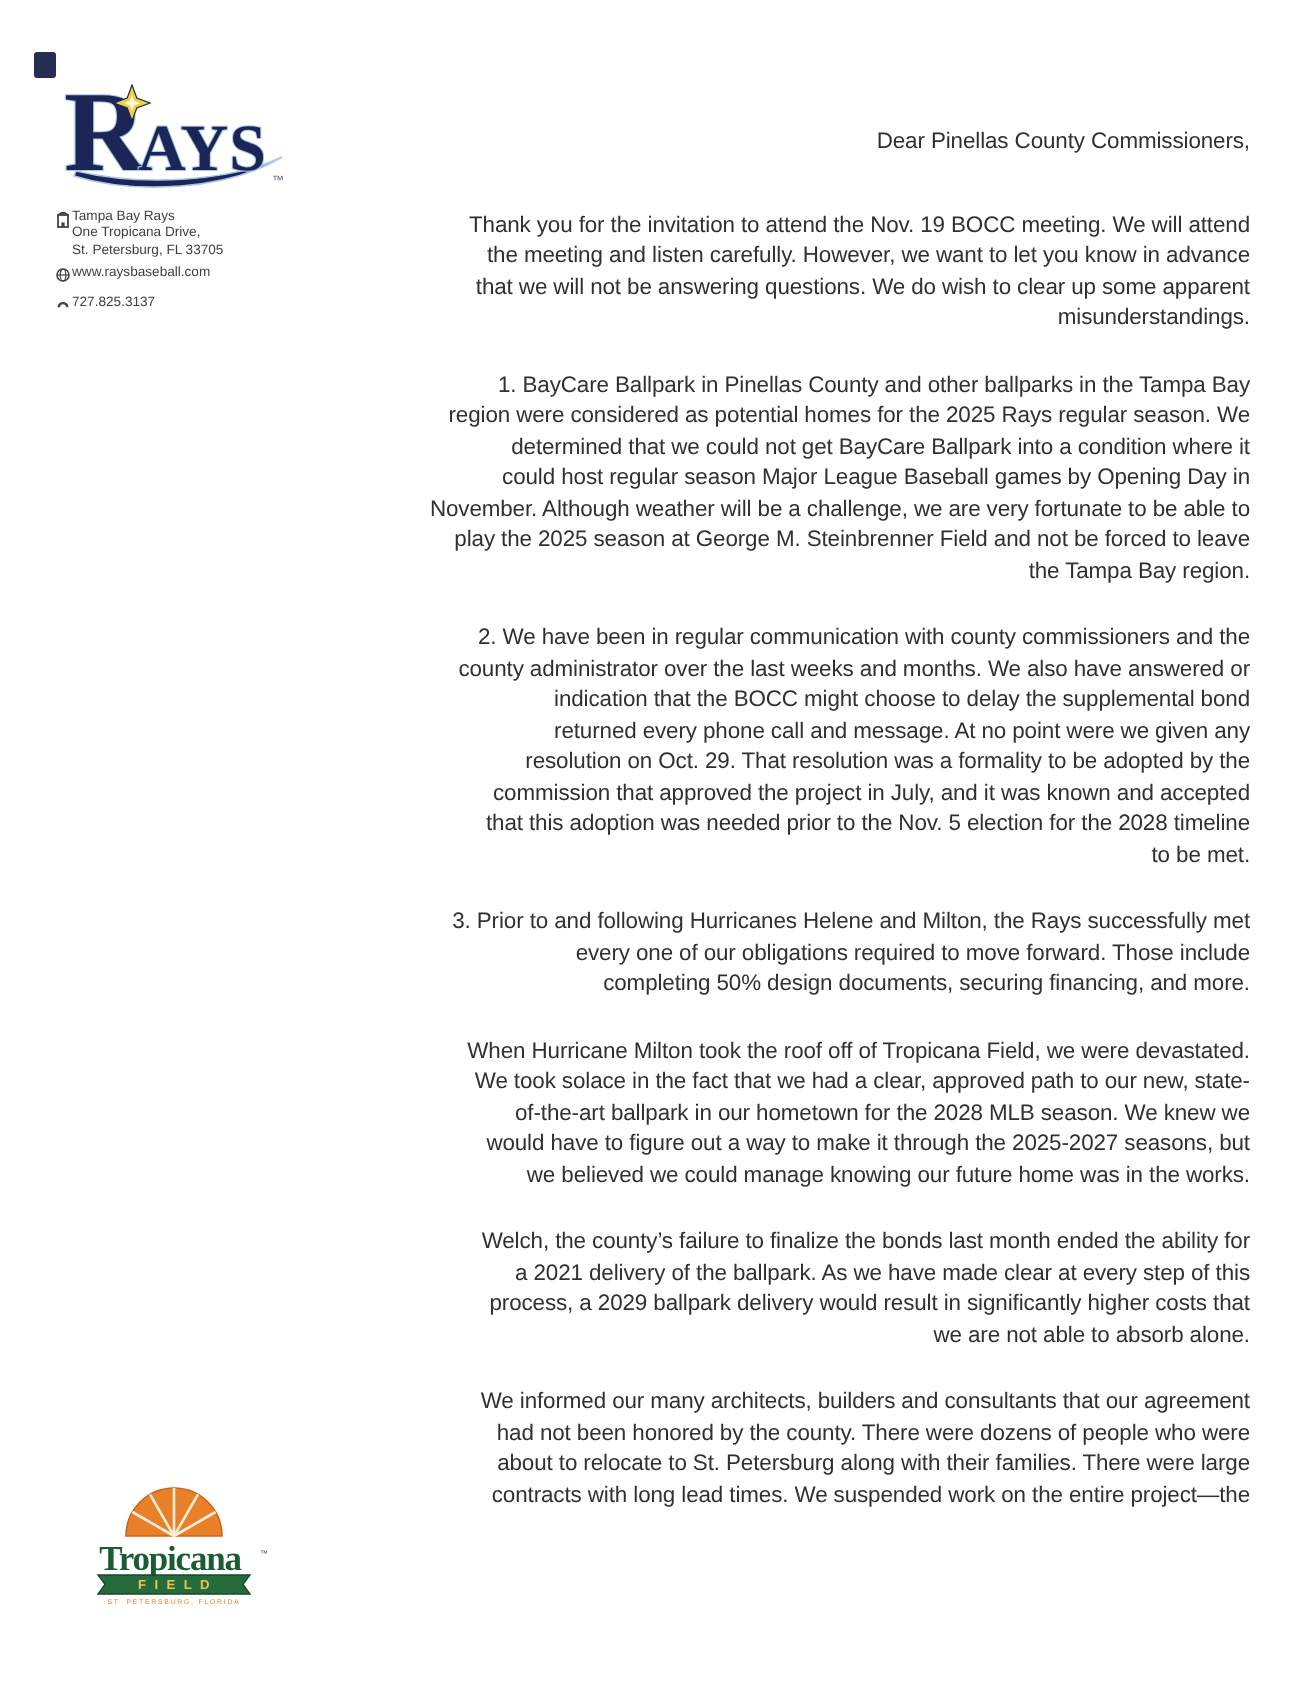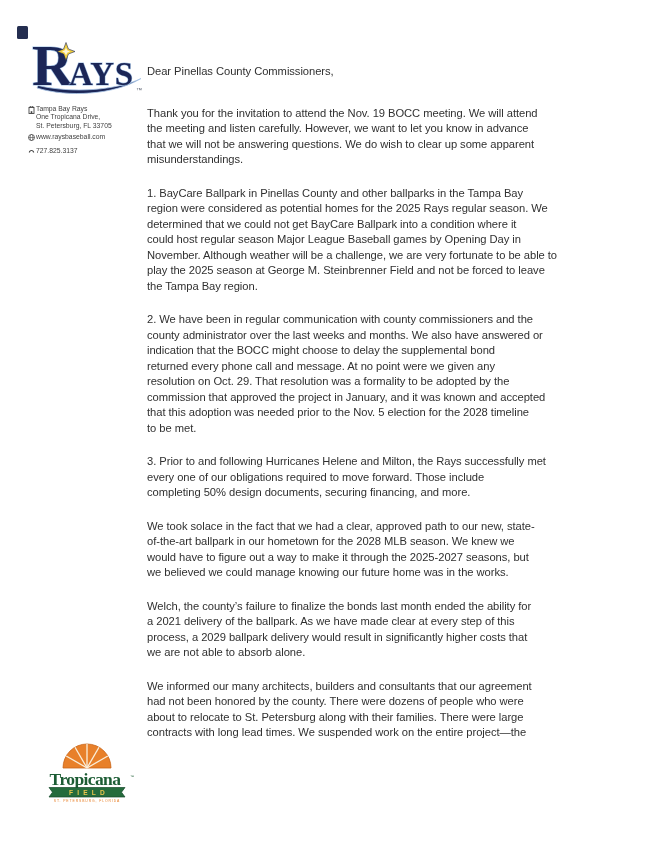--- a/index.html
+++ b/index.html
@@ -10,21 +10,21 @@
   
   .rays-logo{position:absolute;left:32px;top:42px;width:114px;height:58px;}
   
   .contact{position:absolute;left:28px;top:105px;width:118px;color:#3f3f3f;
         font-size:6.8px;line-height:8.3px;}
   .contact-row{display:flex;align-items:flex-start;margin-bottom:3.5px;}
   .contact-icon{width:8px;flex:0 0 8px;padding-top:0.5px;}
   .contact-text{flex:1;}
   
   .content{position:absolute;left:147px;top:64px;width:478px;color:#303030;
-        font-size:11.2px;line-height:15.5px;letter-spacing:-0.05px;}
+        font-size:11.2px;line-height:15.5px;letter-spacing:-0.05px;text-align:right;}
   .salutation{margin-bottom:26px;white-space:nowrap;}
   .para{margin-bottom:18px;}
   .line{white-space:nowrap;height:15.5px;}
   
   .trop-logo{position:absolute;left:36px;top:740px;width:102px;height:64px;}
 </style>
 </head>
 <body>
 
 <div class="page">
@@ -94,30 +94,31 @@
           <div class="line">November. Although weather will be a challenge, we are very fortunate to be able to</div>
           <div class="line">play the 2025 season at George M. Steinbrenner Field and not be forced to leave</div>
           <div class="line">the Tampa Bay region.</div>
         </div>
         <div class="para">
           <div class="line">2. We have been in regular communication with county commissioners and the</div>
           <div class="line">county administrator over the last weeks and months. We also have answered or</div>
           <div class="line">indication that the BOCC might choose to delay the supplemental bond</div>
           <div class="line">returned every phone call and message. At no point were we given any</div>
           <div class="line">resolution on Oct. 29. That resolution was a formality to be adopted by the</div>
-          <div class="line">commission that approved the project in January, and it was known and accepted</div>
+          <div class="line">commission that approved the project in July, and it was known and accepted</div>
           <div class="line">that this adoption was needed prior to the Nov. 5 election for the 2028 timeline</div>
           <div class="line">to be met.</div>
         </div>
         <div class="para">
           <div class="line">3. Prior to and following Hurricanes Helene and Milton, the Rays successfully met</div>
           <div class="line">every one of our obligations required to move forward. Those include</div>
           <div class="line">completing 50% design documents, securing financing, and more.</div>
         </div>
         <div class="para">
+          <div class="line">When Hurricane Milton took the roof off of Tropicana Field, we were devastated.</div>
           <div class="line">We took solace in the fact that we had a clear, approved path to our new, state-</div>
           <div class="line">of-the-art ballpark in our hometown for the 2028 MLB season. We knew we</div>
           <div class="line">would have to figure out a way to make it through the 2025-2027 seasons, but</div>
           <div class="line">we believed we could manage knowing our future home was in the works.</div>
         </div>
         <div class="para">
           <div class="line">Welch, the county’s failure to finalize the bonds last month ended the ability for</div>
           <div class="line">a 2021 delivery of the ballpark. As we have made clear at every step of this</div>
           <div class="line">process, a 2029 ballpark delivery would result in significantly higher costs that</div>
           <div class="line">we are not able to absorb alone.</div>

